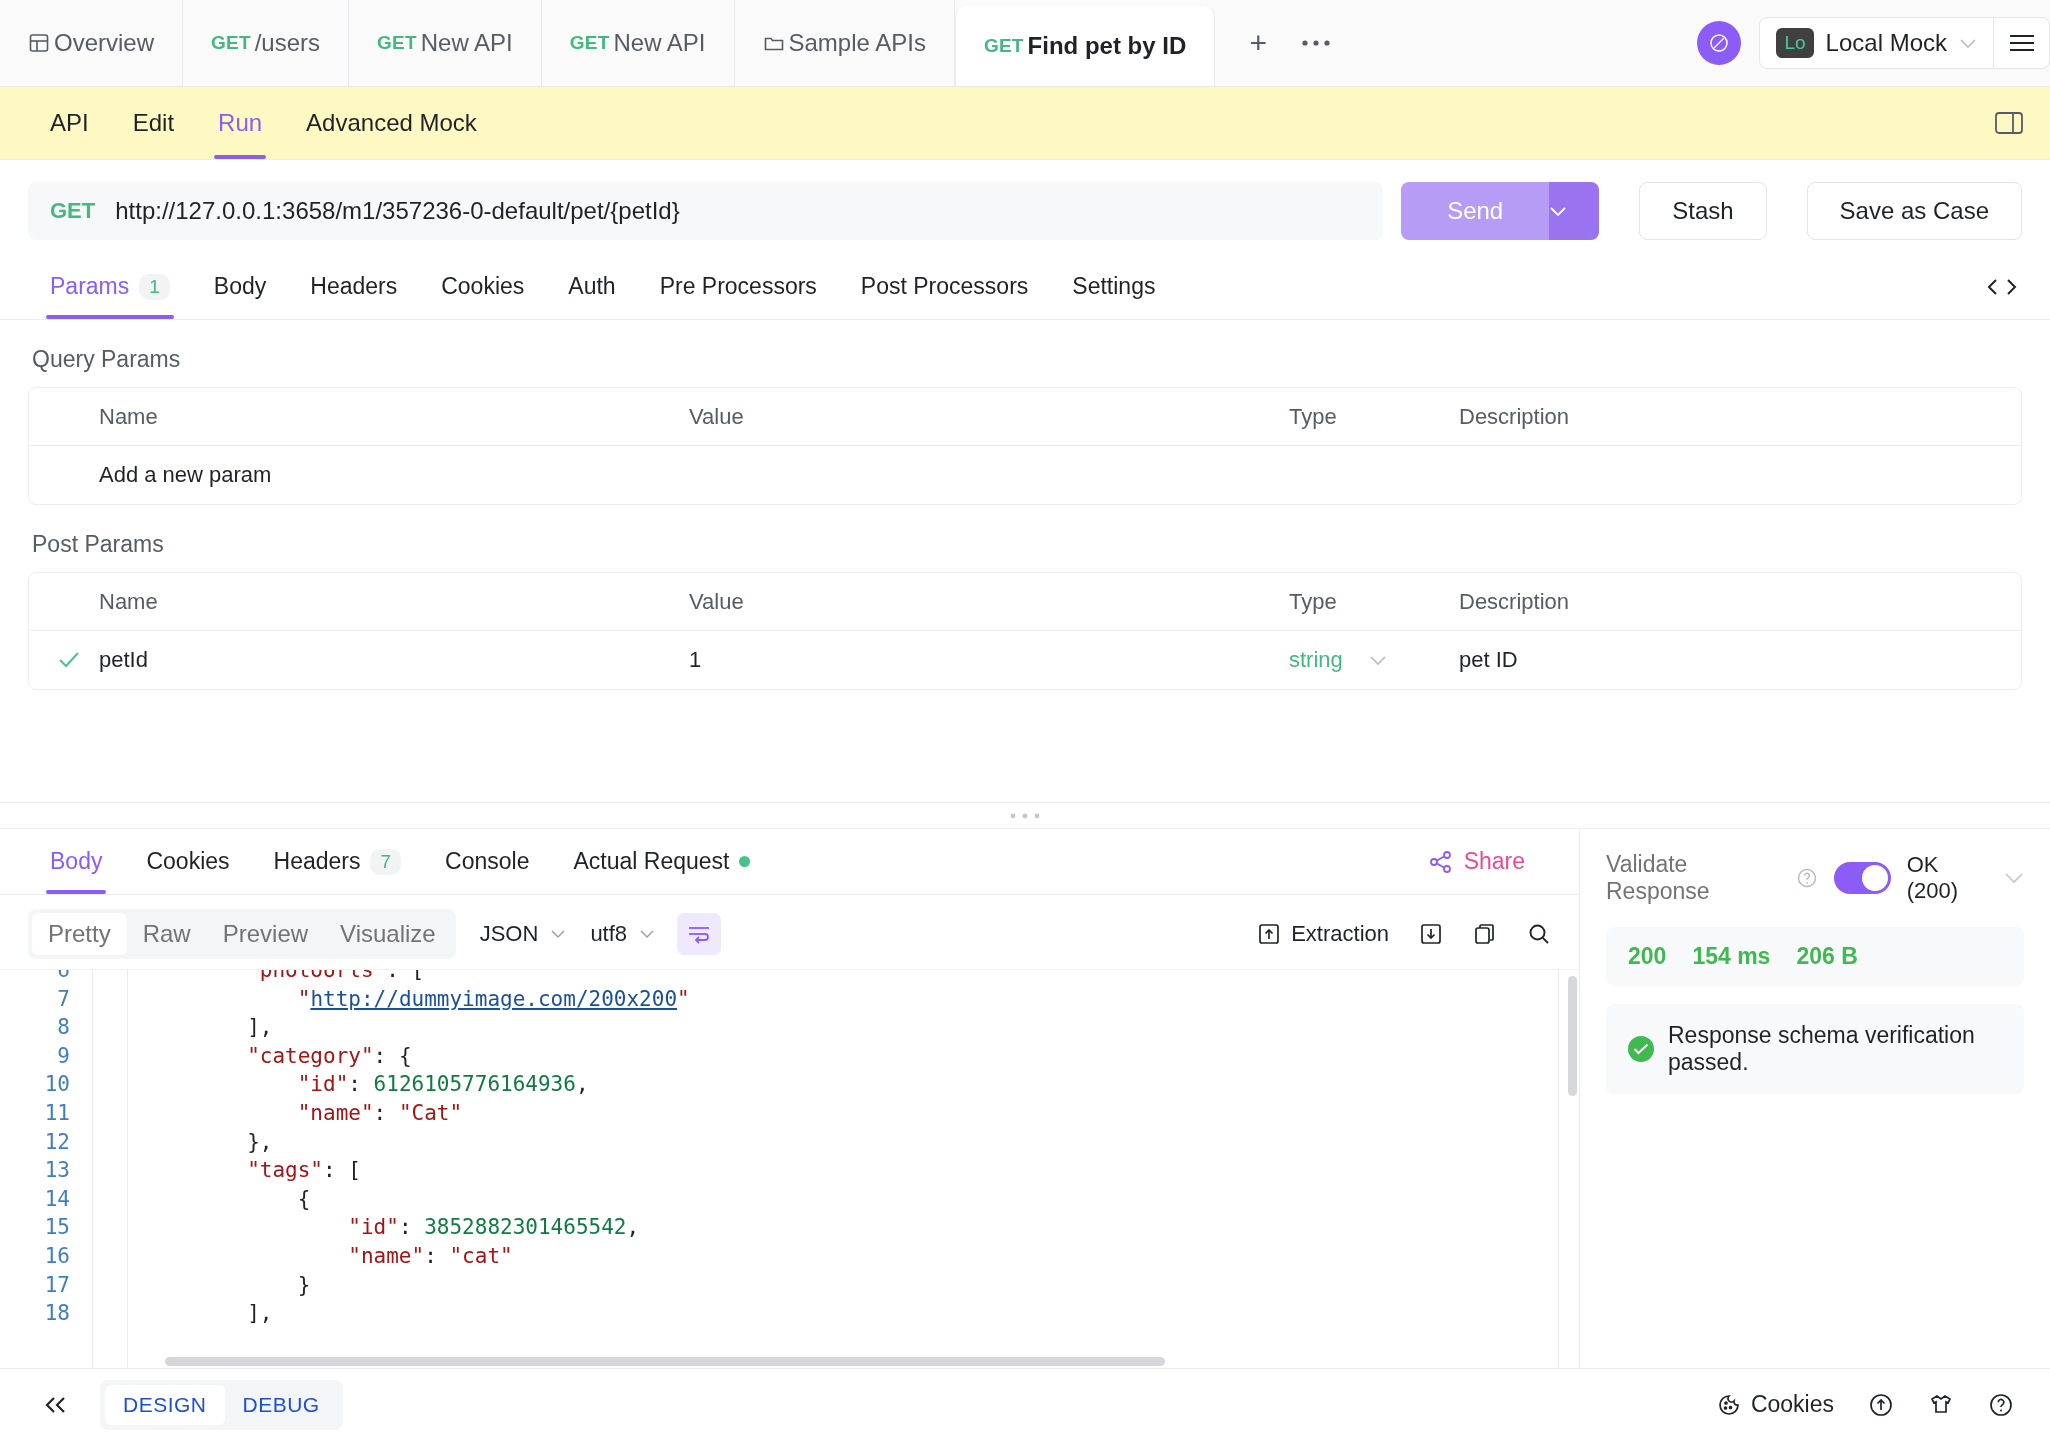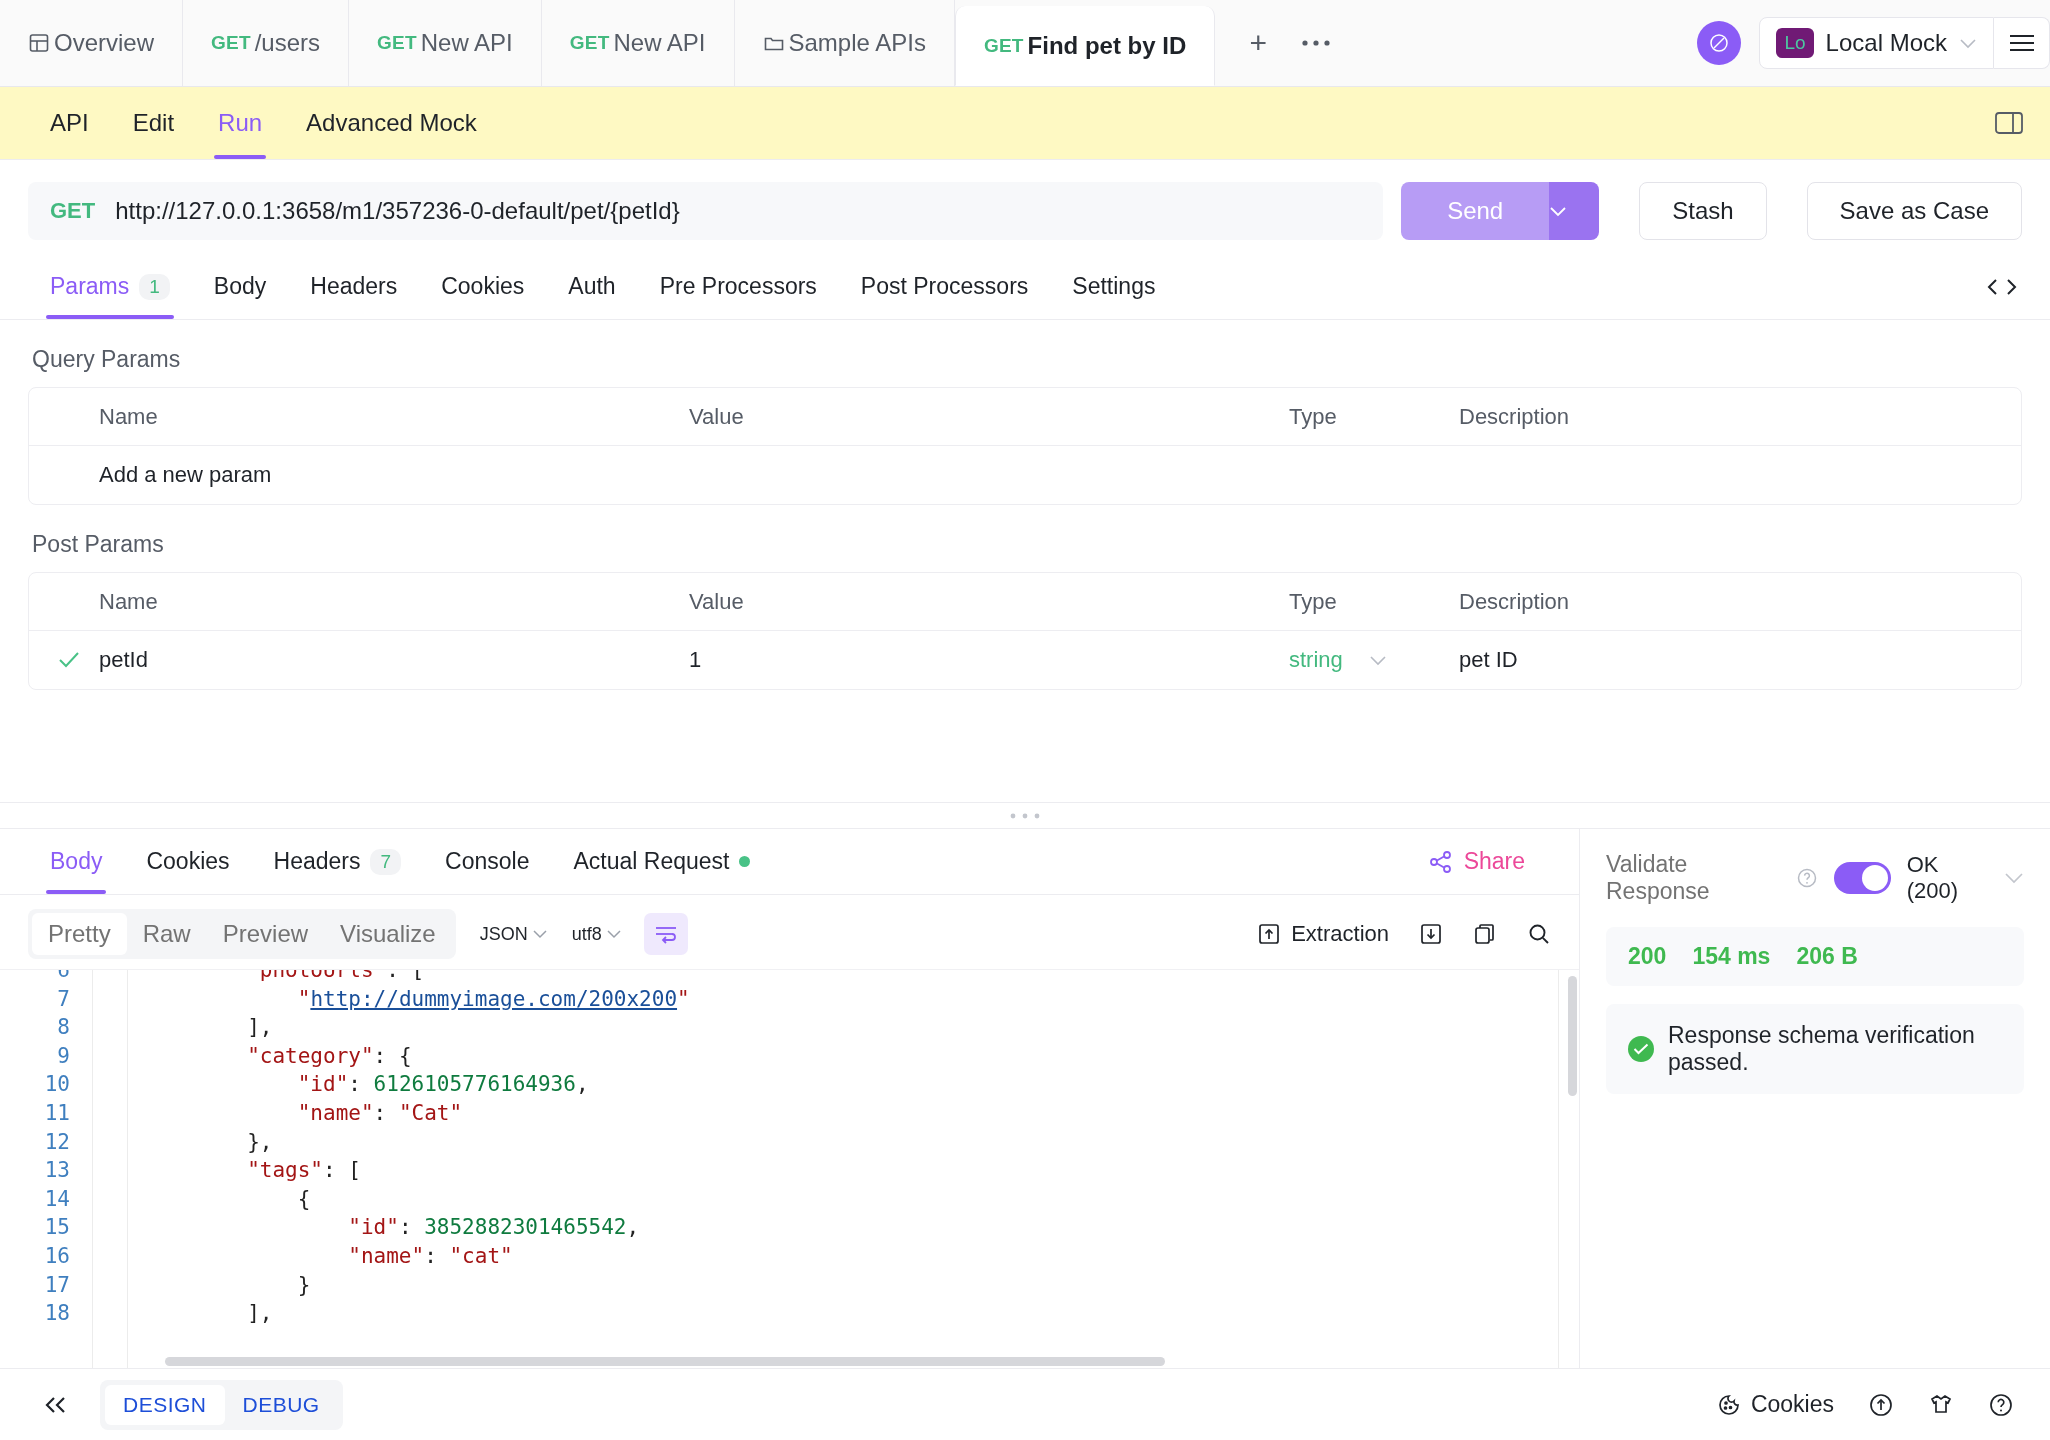--- a/index.html
+++ b/index.html
@@ -64,21 +64,21 @@
     display: flex; align-items: center; justify-content: center;
     margin-right: 18px; flex: 0 0 auto;
   }
   .env-select {
     display: flex; align-items: center; gap: 12px;
     height: 52px; padding: 0 16px;
     border: 1px solid #e6e6ec; border-radius: 8px 0 0 8px;
     background: #fff; cursor: pointer;
   }
   .env-badge {
-    background: #701a75; color: #4dc7a0; font-size: 19px;
+    background: #404040; color: #4dc7a0; font-size: 19px;
     border-radius: 6px; padding: 4px 8px; font-weight: 500;
   }
   .env-name { font-size: 24px; color: #1f2329; }
   .chev { color: #b7bbc4; font-size: 18px; }
   .hamburger {
     width: 56px; height: 52px; border: 1px solid #e6e6ec; border-left: none;
     border-radius: 0 8px 8px 0; background: #fff;
     display: flex; align-items: center; justify-content: center; cursor: pointer;
   }
 
@@ -200,21 +200,21 @@
     display: flex; align-items: center; gap: 0; padding: 14px 28px 10px 28px;
   }
   .seg {
     display: inline-flex; background: #f4f5f7; border-radius: 8px; padding: 4px;
   }
   .seg .si {
     font-size: 24px; padding: 7px 16px; border-radius: 6px; color: #737373; cursor: pointer;
   }
   .seg .si.active { background: #fff; font-weight: 500; }
   .dd {
-    display: flex; align-items: center; gap: 4px; font-size: 18px;
+    display: flex; align-items: center; gap: 12px; font-size: 22px;
     color: #1f2329; margin-left: 24px; cursor: pointer;
   }
   .wrap-btn {
     margin-left: 22px; background: #efe9fd; border-radius: 7px;
     width: 44px; height: 42px; display: flex; align-items: center; justify-content: center;
     color: #8b5cf6; cursor: pointer;
   }
   .tool-right { margin-left: auto; display: flex; align-items: center; gap: 30px; }
   .tool-item { display: flex; align-items: center; gap: 10px; font-size: 22px; color: #1f2329; cursor: pointer; }
 

